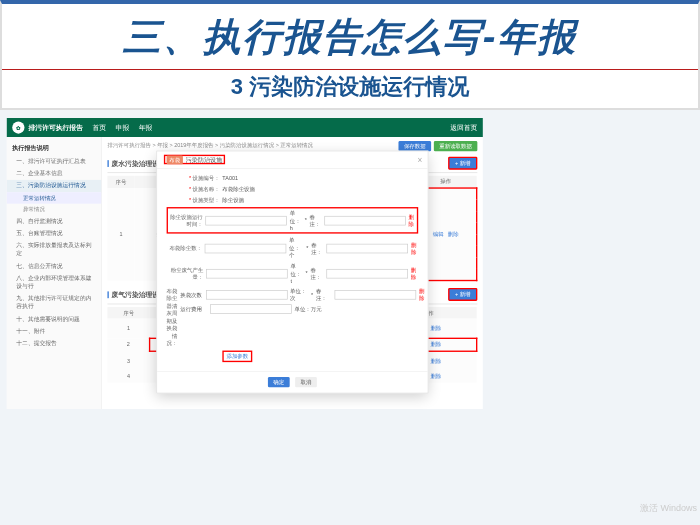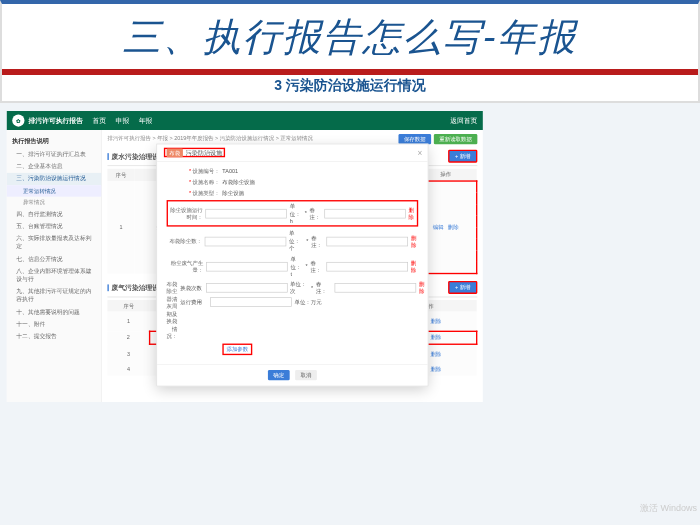--- a/index.html
+++ b/index.html
@@ -1,20 +1,20 @@
 <!DOCTYPE html>
 <html><head>
 <meta charset="utf-8">
 <style>
   * { margin: 0; padding: 0; box-sizing: border-box; }
   body { width: 700px; height: 525px; font-family: "Microsoft YaHei", sans-serif; background: #f0f4f8; overflow: hidden; position: relative; }
   
   .slide-header { background: #fff; border: 2px solid #ddd; border-top: 4px solid #36a; }
-  .title-main { font-size: 38px; font-weight: normal; font-style: italic; color: #1a5490; text-align: center; padding: 8px 0 4px; letter-spacing: 2px; }
-  .title-sub { font-size: 14px; font-weight: bold; color: #1a5490; text-align: center; padding: 2px 0 6px; border-top: 6px solid #b91c1c; margin-top: 2px; }
+  .title-main { font-size: 38px; font-weight: bold; font-style: italic; color: #1a5490; text-align: center; padding: 8px 0 4px; letter-spacing: 2px; }
+  .title-sub { font-size: 22px; font-weight: bold; color: #1a5490; text-align: center; padding: 2px 0 6px; border-top: 1px solid #b91c1c; margin-top: 2px; }
   
   .app { width: 700px; transform-origin: top left; transform: scale(0.68) translateX(10px); margin-top: 8px; }
   
   .topbar { background: #056b4a; color: #fff; height: 28px; display: flex; align-items: center; padding: 0 8px; font-size: 10px; }
   .logo { width: 18px; height: 18px; background: #fff; border-radius: 50%; margin-right: 6px; display:flex; align-items:center; justify-content:center; color:#056b4a; font-size:8px; font-weight:bold;}
   .topbar-title { font-weight: bold; margin-right: 14px; }
   .topbar-nav { display: flex; gap: 14px; }
   .topbar-nav span { cursor: pointer; }
   .topbar-right { margin-left: auto; display:flex; gap:10px; }
   

